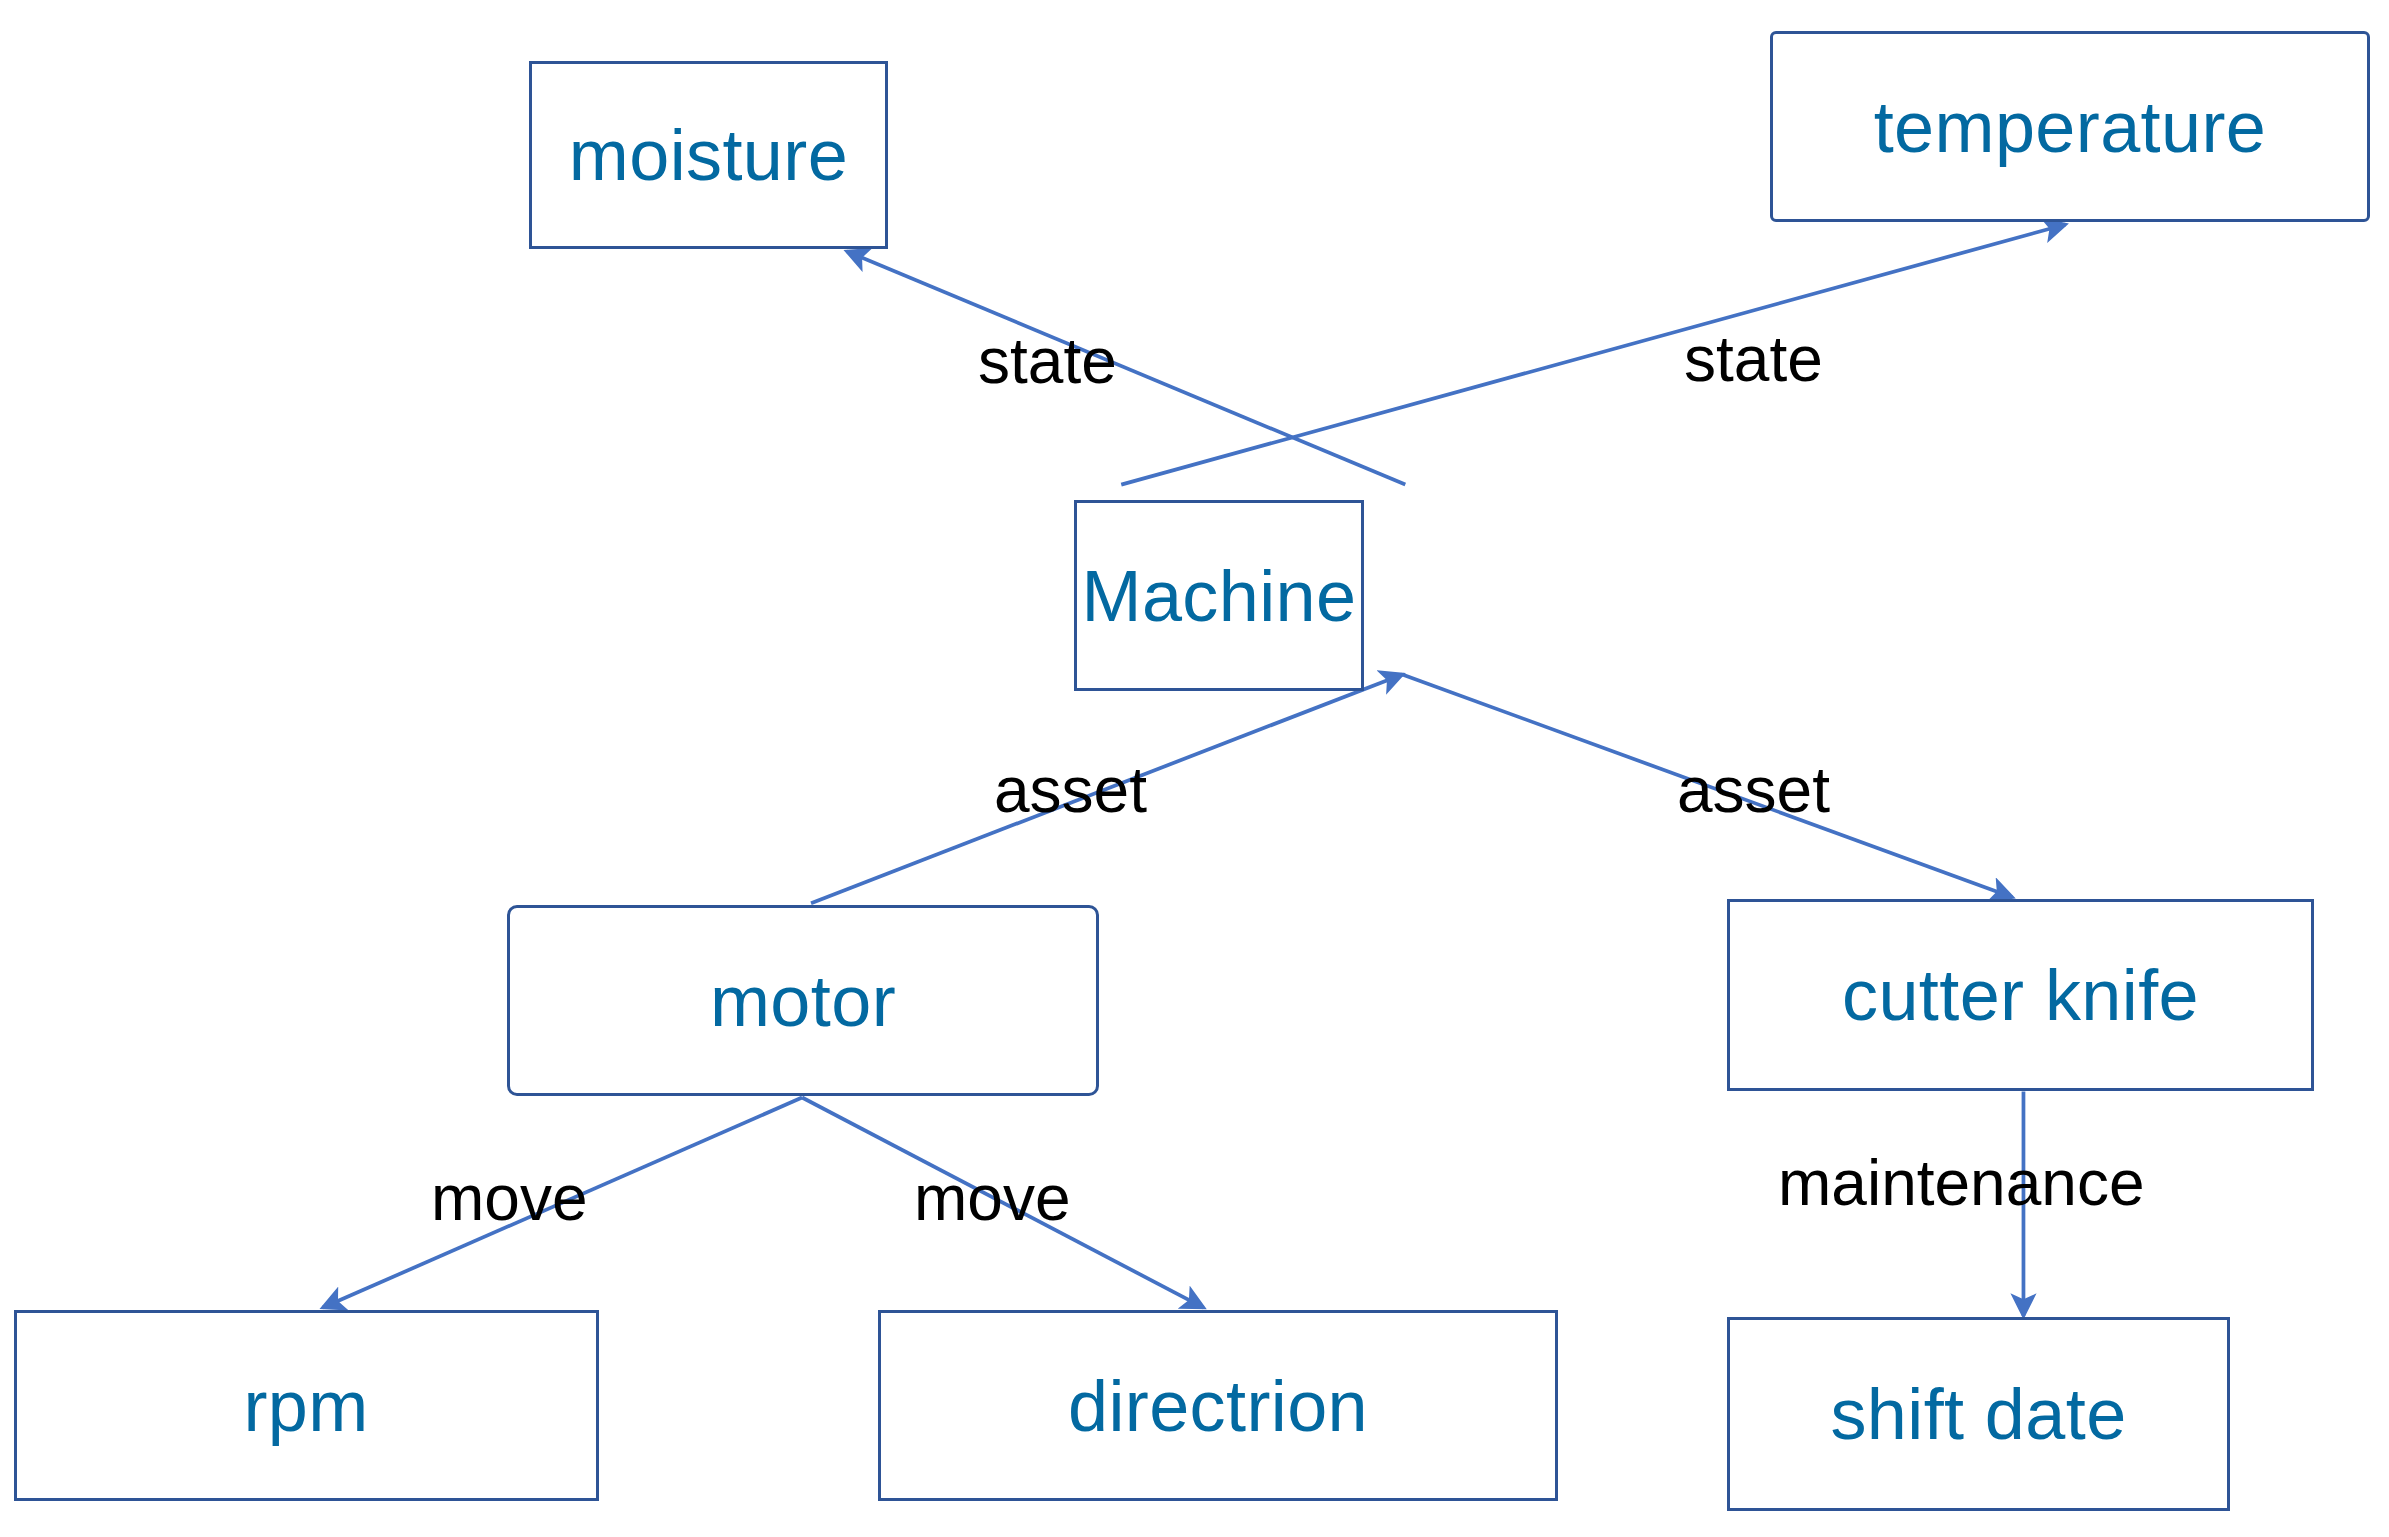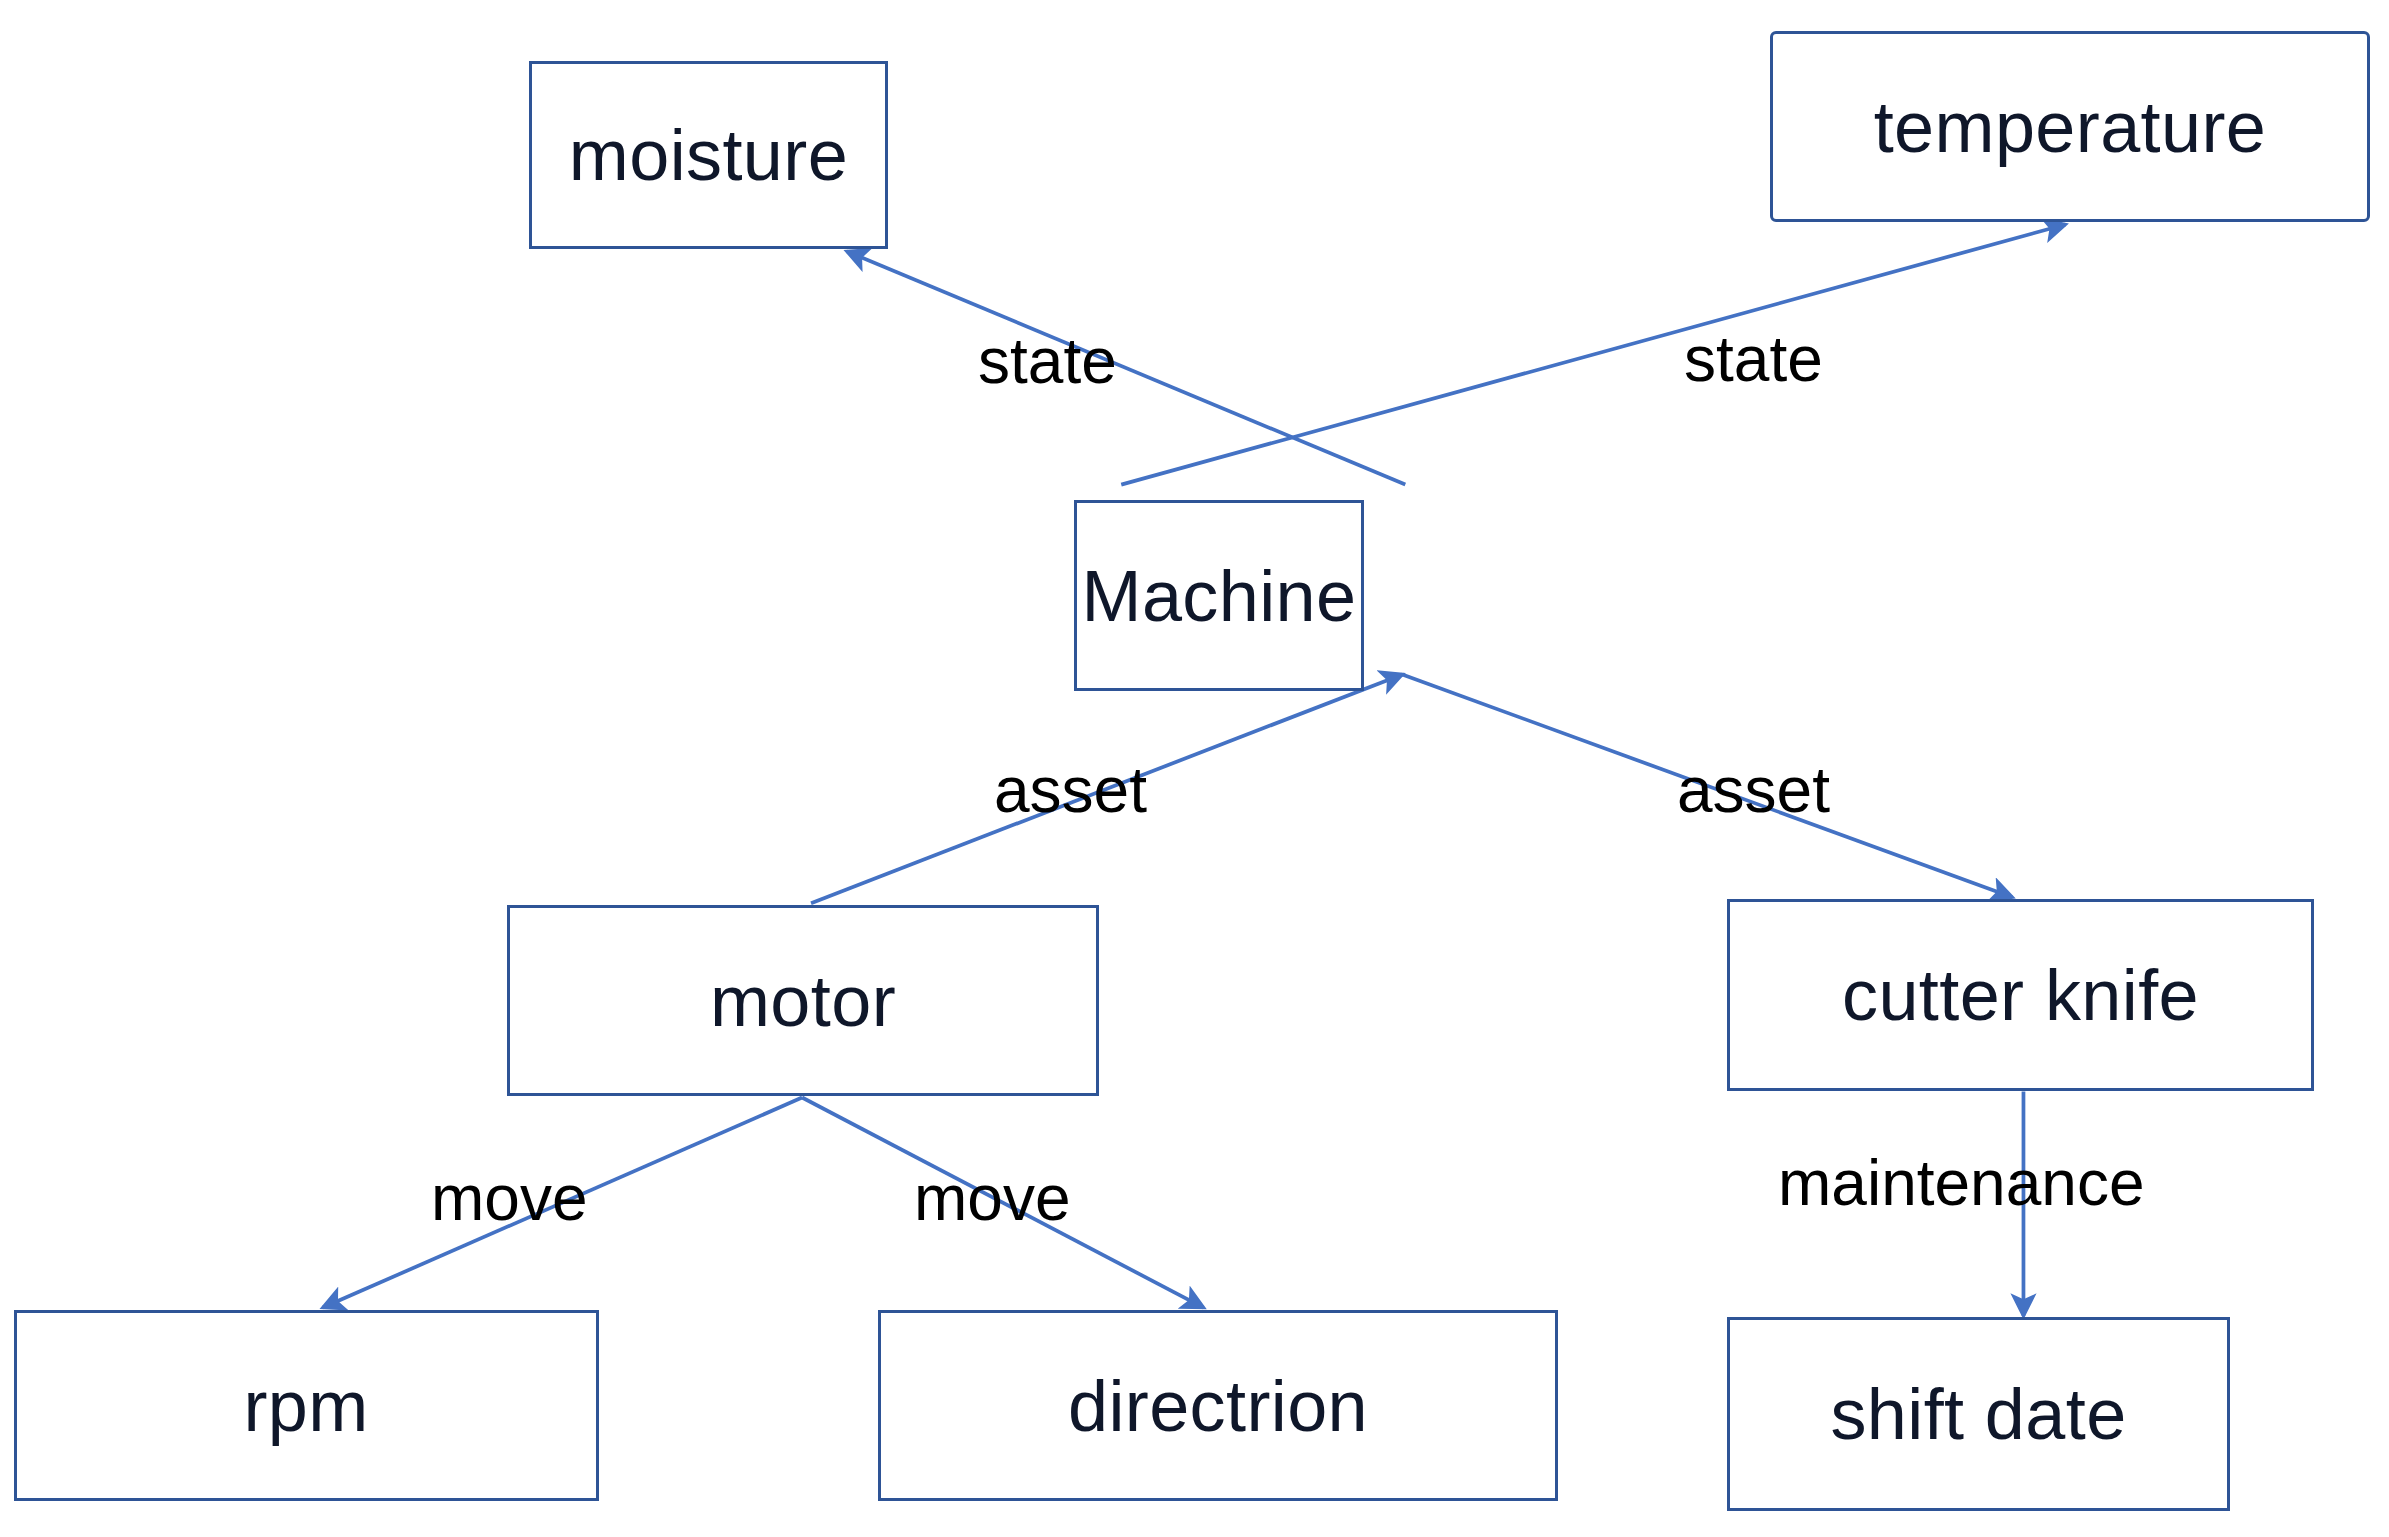--- a/index.html
+++ b/index.html
@@ -30,21 +30,21 @@
     background: #ffffff;
     border: 3.7px solid #2E5496;
     display: flex;
     align-items: center;
     justify-content: center;
     z-index: 3;
   }
   .node-label {
     font-size: 72px;
     font-weight: 400;
-    color: #0f172a;
+    color: #0369a1;
     line-height: 1;
     letter-spacing: 0.4px;
     white-space: nowrap;
   }
   .edge-label {
     position: absolute;
     font-family: "Liberation Sans", "DejaVu Sans", sans-serif;
     font-size: 64px;
     font-weight: 400;
     color: #000000;
@@ -79,21 +79,21 @@
 
   <div class="node" style="left: 529px; top: 61px; width: 359px; height: 188px; border-color: rgb(46, 84, 150); background: rgb(255, 255, 255);">
     <span class="node-label">moisture</span>
   </div>
   <div class="node" style="left: 1770px; top: 31px; width: 600px; height: 191px; border-color: rgb(46, 84, 150); background: rgb(255, 255, 255); border-radius: 6px;">
     <span class="node-label">temperature</span>
   </div>
   <div class="node" style="left: 1074px; top: 500px; width: 290px; height: 191px; border-color: rgb(46, 84, 150); background: rgb(255, 255, 255);">
     <span class="node-label">Machine</span>
   </div>
-  <div class="node" style="left: 507px; top: 905px; width: 592px; height: 191px; border-color: rgb(46, 84, 150); background: rgb(255, 255, 255);">
+  <div class="node" style="left: 507px; top: 905px; width: 592px; height: 191px; border-color: rgb(46, 84, 150); background: rgb(255, 255, 255); border-radius: 10px;">
     <span class="node-label">motor</span>
   </div>
   <div class="node" style="left: 1727px; top: 899px; width: 587px; height: 192px; border-color: rgb(46, 84, 150); background: rgb(255, 255, 255);">
     <span class="node-label">cutter knife</span>
   </div>
   <div class="node" style="left: 13.5px; top: 1310px; width: 585px; height: 191px; border-color: rgb(46, 84, 150); background: rgb(255, 255, 255);">
     <span class="node-label">rpm</span>
   </div>
   <div class="node" style="left: 878px; top: 1310px; width: 680px; height: 191px; border-color: rgb(46, 84, 150); background: rgb(255, 255, 255);">
     <span class="node-label">directrion</span>

